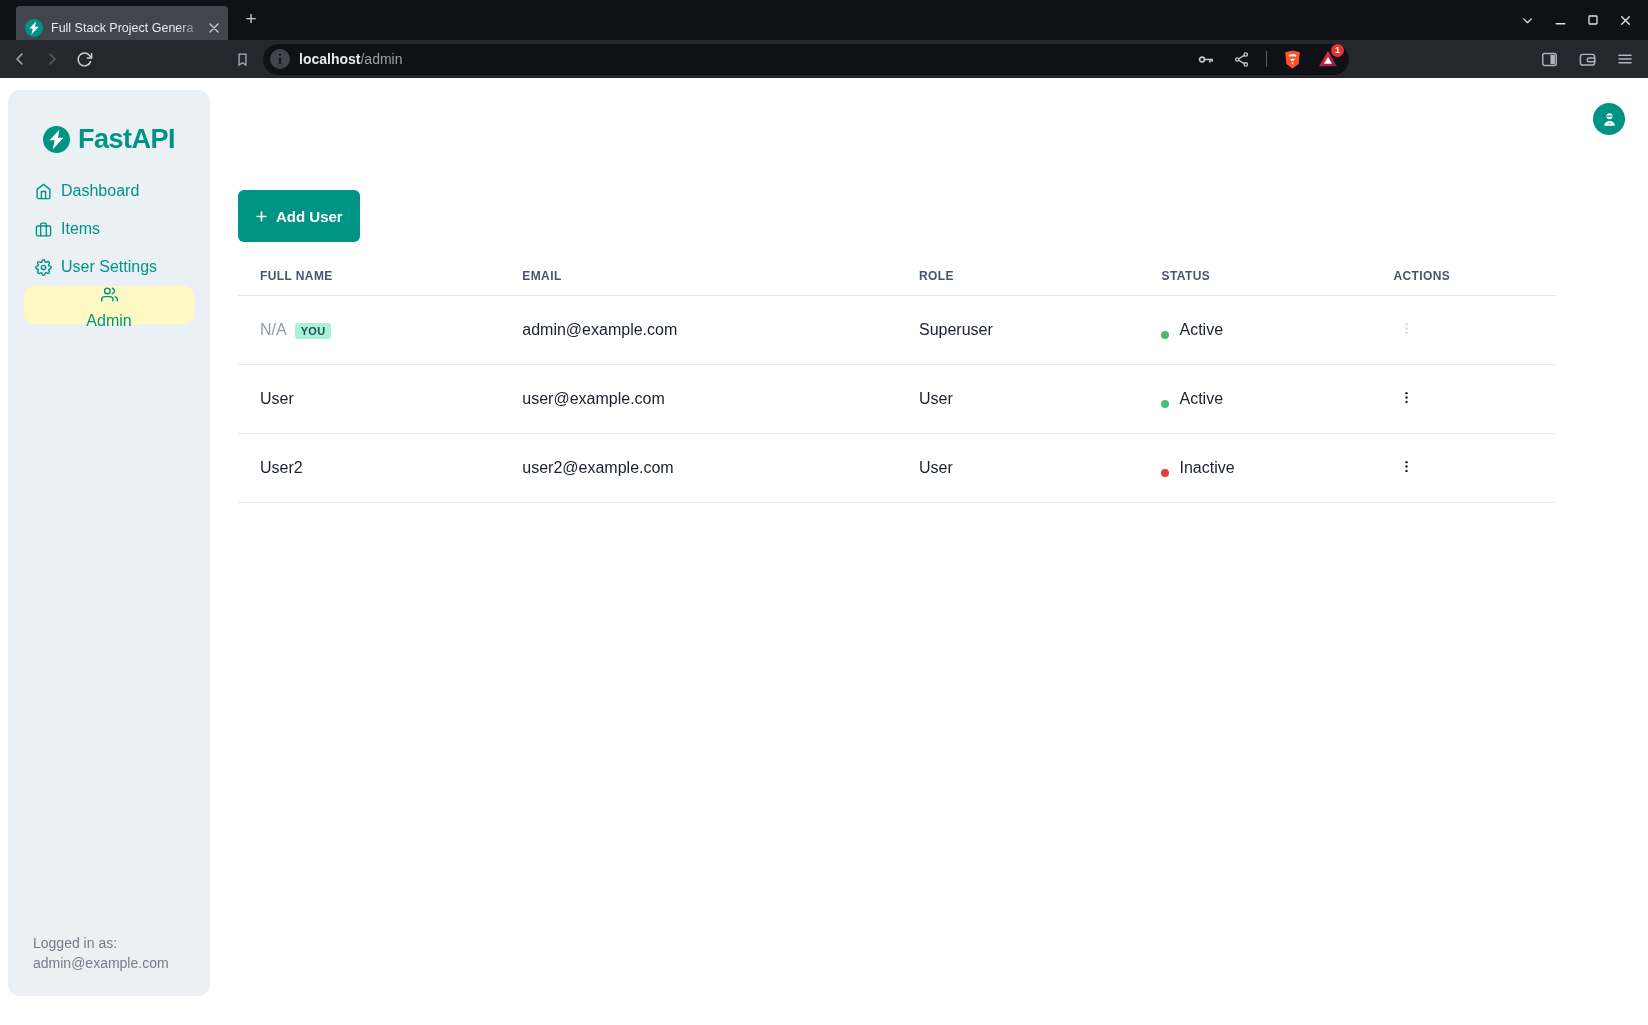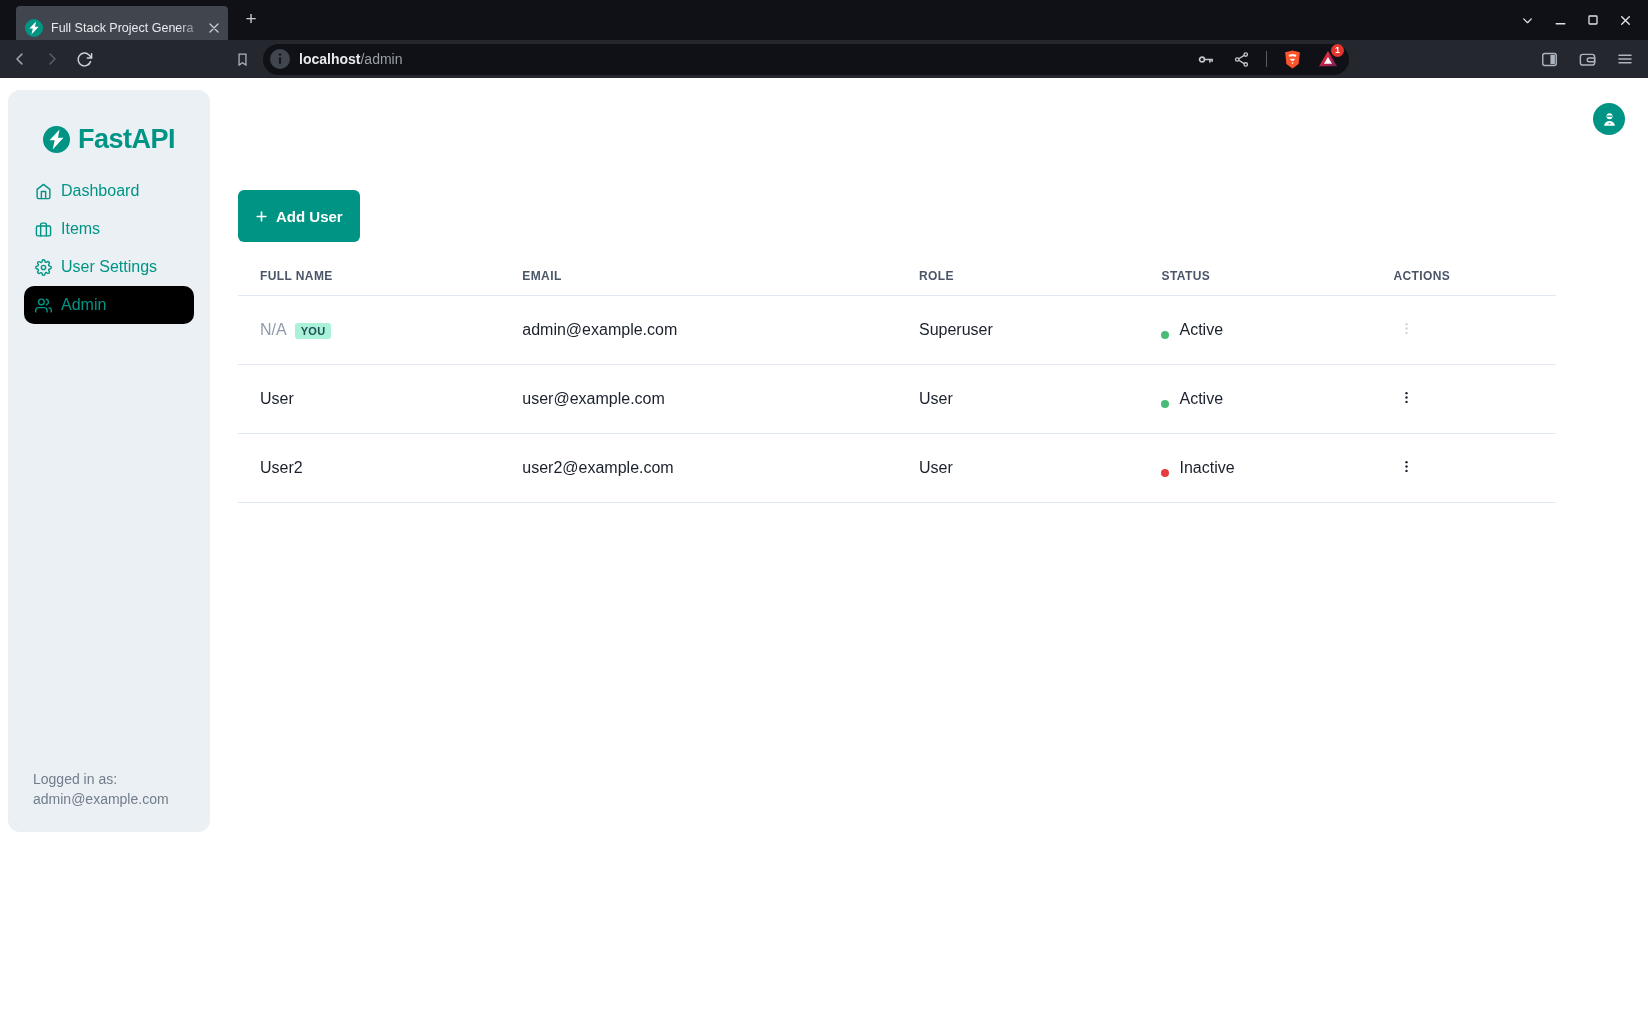--- a/index.html
+++ b/index.html
@@ -33,28 +33,28 @@
   .pill-right { margin-left:auto; display:flex; align-items:center; gap:14px; }
   .pill-divider { width:1px; height:16px; background:#5a5f66; }
   .bat-wrap { position:relative; width:22px; height:22px; }
   .bat-badge { position:absolute; top:-4px; right:-5px; min-width:13px; height:13px; border-radius:7px;
                background:#e4342e; color:#fff; font-size:9px; font-weight:700; line-height:13px; text-align:center; padding:0 2px; }
   .right-icons { margin-left:auto; display:flex; align-items:center; gap:16px; margin-right:12px; color:#aeb4bd; }
 
   
   .app { position:relative; height:947px; background:#ffffff; }
 
-  .sidebar { position:absolute; left:8px; top:12px; width:202px; height:742px; background:#eaf0f4; border-radius:12px; }
+  .sidebar { position:absolute; left:8px; top:12px; width:202px; height:906px; background:#eaf0f4; border-radius:12px; }
   .logo-row { display:flex; align-items:center; justify-content:center; gap:8px; margin-top:34px; }
   .logo-mark { width:27px; height:27px; }
   .logo-text { color:#009485; font-size:27px; font-weight:700; letter-spacing:-0.5px; }
   .nav { margin-top:17px; padding:0 16px; }
   .nav-item { display:flex; align-items:center; gap:9px; height:38px; padding:0 11px; border-radius:10px;
               color:#009485; font-size:16px; cursor:pointer; }
-  .nav-item.active { background:#000000; }
+  .nav-item.active { background:#fef9c3;flex-direction:column; }
   .nav-item svg { flex:0 0 17px; }
   .sidebar-footer { position:absolute; left:25px; bottom:23px; color:#717d8a; font-size:14px; line-height:20px; }
 
   .page-title { position:absolute; left:238px; top:42px; font-size:30px; font-weight:700; color:#1a202c; }
 
   .add-user-btn { position:absolute; left:238px; top:112px; height:52px; padding:0 17px; border:none; border-radius:6px;
                   background:#009485; color:#fff; font-family:inherit; font-size:15px; font-weight:700;
                   display:flex; align-items:center; gap:8px; cursor:pointer; }
 
   .table { position:absolute; left:238px; top:178px; width:1318px; }

